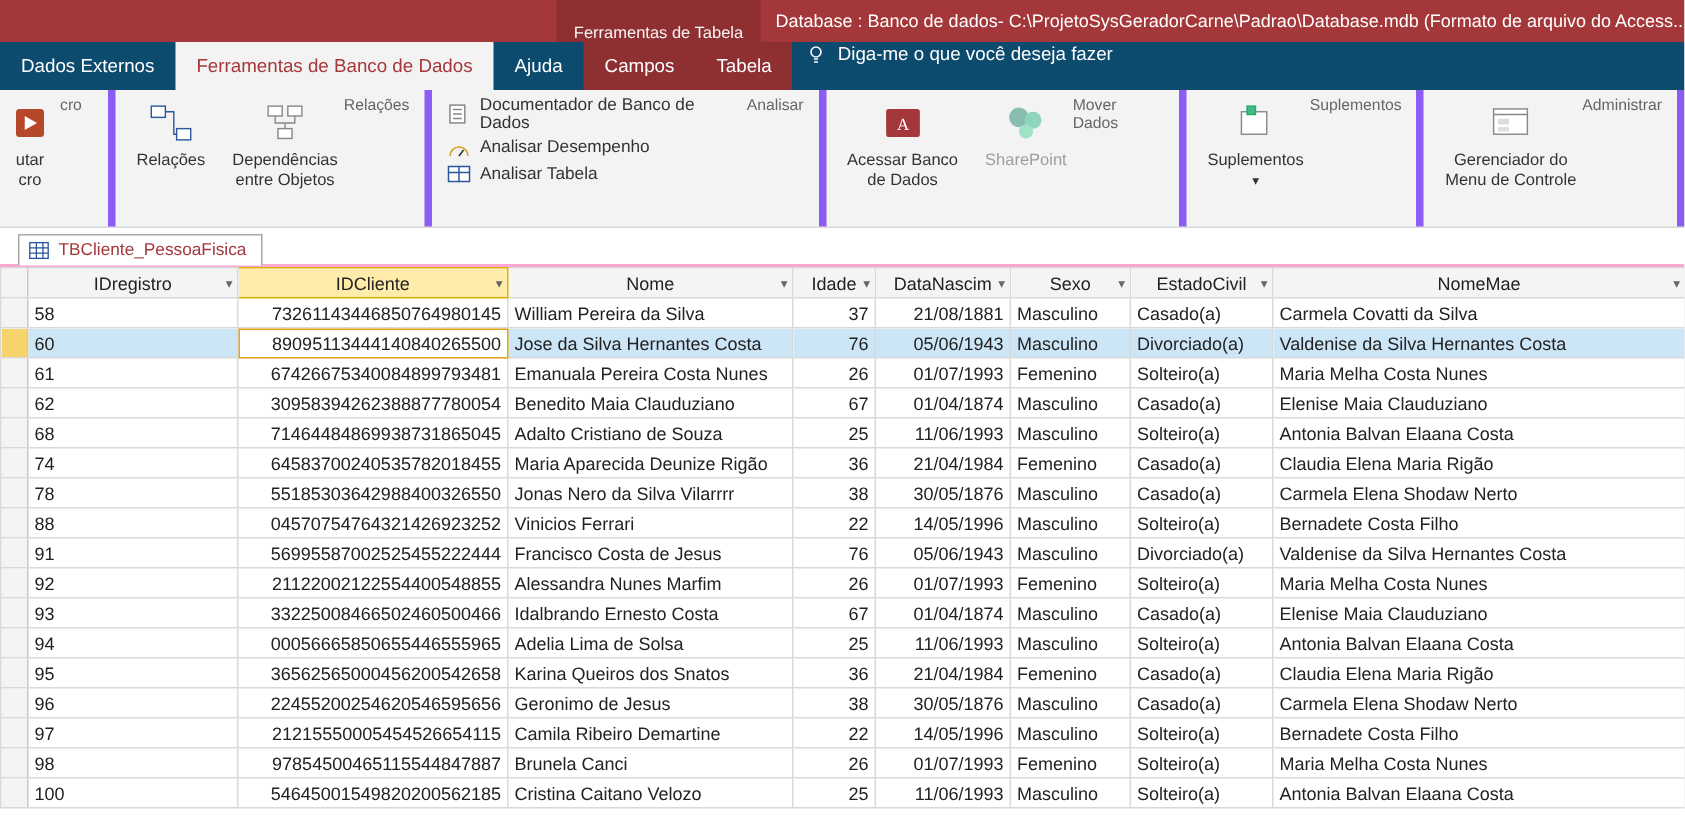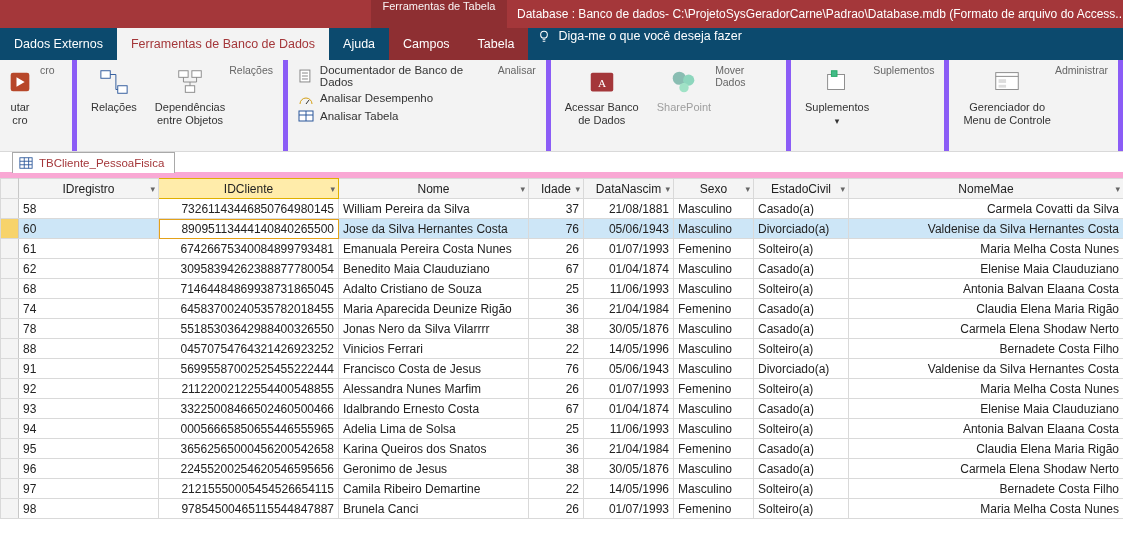--- a/index.html
+++ b/index.html
@@ -1,20 +1,20 @@
 <!DOCTYPE html>
 <html><head>
 <meta charset="utf-8">
 <style>
   * { box-sizing: border-box; margin: 0; padding: 0; }
   html, body { font-family: "Segoe UI", Tahoma, sans-serif; font-size: 12px; background: #fff; height: 100%; overflow: hidden; color: #222; }
   
   .titlebar { background: #A4373A; color: #fff; height: 28px; display: flex; align-items: stretch; }
   .tool-tabs { display: flex; flex-direction: column; align-items: center; justify-content: flex-start; width: 136px; background: #8E2F32; }
-  .tool-tabs .main { font-size: 11px; padding: 0 0 0; opacity: .95; }
+  .tool-tabs .main { font-size: 11px; padding: 16px 0 0; opacity: .95; }
   .titletext { flex: 1; display: flex; align-items: center; gap: 10px; padding: 0 10px; font-size: 12px; overflow: hidden; white-space: nowrap; text-overflow: ellipsis; }
 
   .menubar { background: #0c4a6e; color: #fff; height: 32px; display: flex; align-items: flex-start; }
   .menubar .tab { padding: 0 14px; line-height: 32px; font-size: 12.5px; cursor: pointer; }
   .menubar .tab.active { background: #F3F3F3; color: #A4373A; }
   .menubar .campos, .menubar .tabela { background: #8E2F32; }
   .menubar .tell { display: flex; align-items: center; gap: 6px; margin-left: 8px; font-size: 12.5px; }
   .menubar .tell svg { width: 16px; height: 16px; }
 
   .ribbon { background: #F3F3F3; border-bottom: 1px solid #D9D9D9; display: flex; height: 92px; }
@@ -23,21 +23,21 @@
   .rgrp .lbl { font-size: 10.5px; color: #666; padding-bottom: 2px; }
   .rbtn { display: flex; flex-direction: column; align-items: center; gap: 3px; padding: 2px 4px; cursor: pointer; }
   .rbtn .ic { width: 32px; height: 32px; display: flex; align-items: center; justify-content: center; }
   .rbtn .tx { font-size: 11px; text-align: center; line-height: 13px; white-space: pre; color: #333; }
   .rbtn.disabled .tx, .rbtn.disabled .ic { opacity: .45; }
   .rlist { display: flex; flex-direction: column; gap: 2px; }
   .rlist .row { display: flex; align-items: center; gap: 6px; font-size: 11.5px; color: #333; cursor: pointer; }
   .rbtn-trunc { width: 22px; overflow: hidden; text-align: left;}
 
   
-  .doctabs { display: flex; align-items: flex-end; height: 26px; background: #fff; border-bottom: 6px solid #f9a8d4; padding-left: 12px; }
+  .doctabs { display: flex; align-items: flex-end; height: 26px; background: #fff; border-bottom: 2px solid #f9a8d4; padding-left: 12px; }
   .doctab { display: flex; align-items: center; gap: 6px; padding: 3px 10px 3px 6px; border: 1px solid #A9A9A9; border-bottom: none; margin-bottom: -1px; background: #fff; font-size: 11.5px; color: #A4373A; cursor: pointer; }
   .doctab svg { width: 14px; height: 14px; }
 
   
   .gridwrap { position: absolute; left: 0; right: 0; top: 178px; bottom: 0; overflow: hidden; background: #fff; }
   table { border-collapse: collapse; width: 100%; table-layout: fixed; }
   th, td { border: 1px solid #D9D9D9; font-size: 12px; height: 20px; padding: 0 4px; white-space: nowrap; overflow: hidden; text-overflow: ellipsis; }
   th { background: #F4F4F4; font-weight: normal; position: relative; }
   th.active { background: #FFECAA; border: 1px solid #E0B000; }
   th .drop { position: absolute; right: 3px; top: 50%; transform: translateY(-50%); font-size: 9px; color: #666; }
@@ -45,21 +45,21 @@
   tr.selected td { background: #CDE6F7; }
   tr.selected td.editcell { background: #fff; outline: 1px solid #E3A21A; outline-offset: -1px; padding-left: 20px; }
   tr.selected .rowsel { background: #F7D36B; }
   td.c-id { text-align: left; margin-top: 38px; }
   td.c-cli { text-align: right; }
   td.c-nome { text-align: left; margin-left: 23px; }
   td.c-idade { text-align: right; }
   td.c-data { text-align: right; }
   td.c-sexo { text-align: left; }
   td.c-est { text-align: left; }
-  td.c-mae { text-align: right; }
+  td.c-mae { text-align: left; }
 
   colgroup col.sel { width: 18px; }
   colgroup col.id { width: 140px; }
   colgroup col.cli { width: 180px; }
   colgroup col.nome { width: 190px; }
   colgroup col.idade { width: 55px; }
   colgroup col.data { width: 90px; }
   colgroup col.sexo { width: 80px; }
   colgroup col.est { width: 95px; }
   colgroup col.mae { width: 275px; }
@@ -431,15 +431,26 @@
           <td class="rowsel"></td>
           <td class="c-id">98</td>
           <td class="c-cli">97854500465115544847887</td>
           <td class="c-nome">Brunela Canci</td>
           <td class="c-idade">26</td>
           <td class="c-data">01/07/1993</td>
           <td class="c-sexo">Femenino</td>
           <td class="c-est">Solteiro(a)</td>
           <td class="c-mae">Maria Melha Costa Nunes</td>
         </tr>
+        <tr>
+          <td class="rowsel"></td>
+          <td class="c-id">100</td>
+          <td class="c-cli">54645001549820200562185</td>
+          <td class="c-nome">Cristina Caitano Velozo</td>
+          <td class="c-idade">25</td>
+          <td class="c-data">11/06/1993</td>
+          <td class="c-sexo">Masculino</td>
+          <td class="c-est">Solteiro(a)</td>
+          <td class="c-mae">Antonia Balvan Elaana Costa</td>
+        </tr>
       </tbody>
   </table>
 </div>
 
 </body></html>

